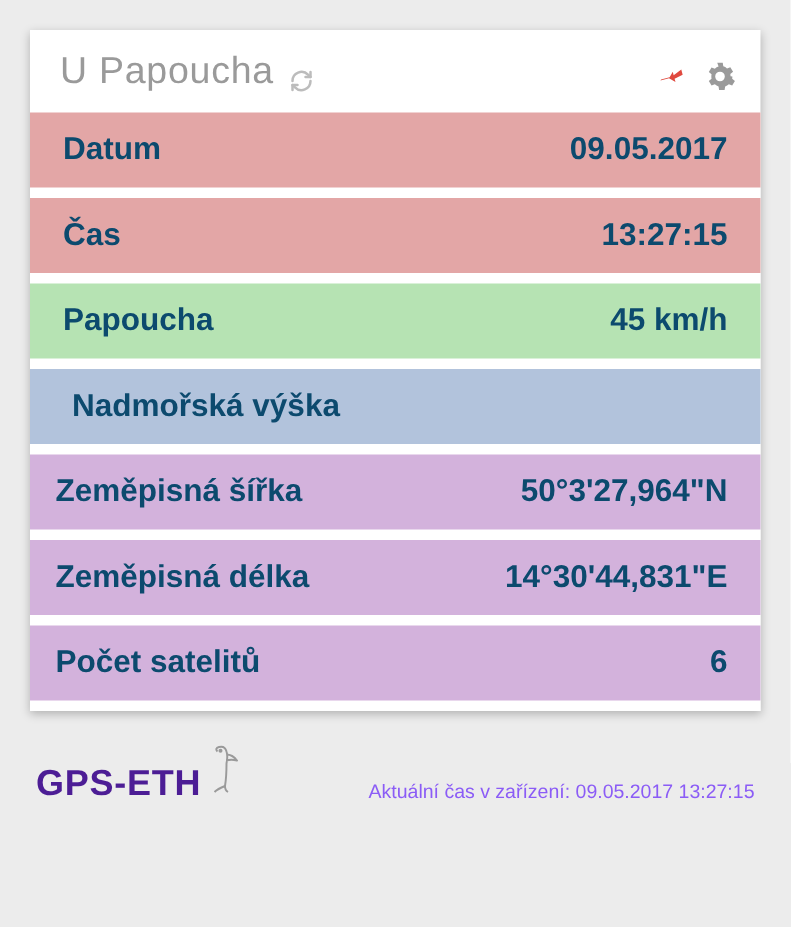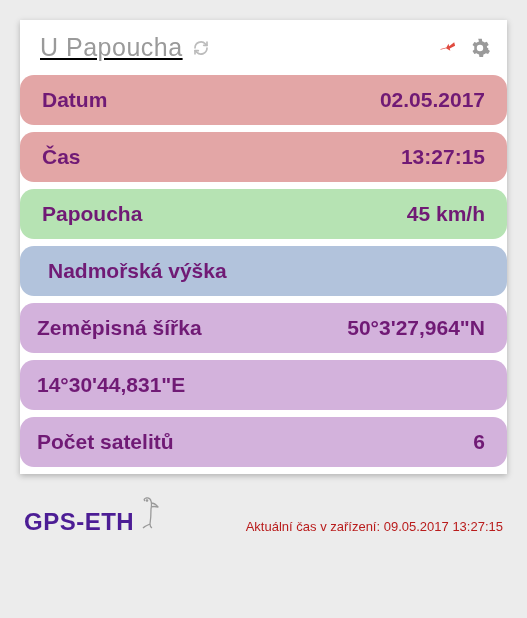--- a/index.html
+++ b/index.html
@@ -10,44 +10,42 @@
     height: 618px;
     padding: 20px;
   }
   .card {
     background: #fff;
     box-shadow: 0 2px 6px rgba(0,0,0,0.25);
     width: 100%;
   }
   .card-header {
     display: flex;
-    align-items: center;
+    align-items: flex-end;
     padding: 13px 16px 13px 20px;
     gap: 10px;
-    text-decoration: underline;
   }
   .card-title {
     color: #9a9a9a;
     font-size: 25px;
     font-weight: 400;
     letter-spacing: 0.5px;
   }
   .spacer { flex: 1; }
   .refresh-icon svg { display: block; }
   .pin-icon svg { display: block; }
   .gear-icon svg { display: block; }
   .rows { display: flex; flex-direction: column; gap: 7px; padding: 0 0 7px 0; background:#fff;}
   .row {
     display: flex;
     justify-content: space-between;
     align-items: center;
     padding: 13px 22px;
     font-size: 21px;
-    color: #701a75;
-    border-radius: 14px;
+    color: #0c4a6e;
   }
   .row .label { font-weight: 700; }
   .row .value { font-weight: 700; }
   .row.pink  { background: #e3a6a6; }
   .row.green { background: #b6e3b3; }
   .row.blue  { background: #b2c3dc; padding-left: 28px; }
   .row.purple{ background: #d3b2dc; padding-left: 17px; }
   .footer {
     display: flex;
     justify-content: space-between;
@@ -59,21 +57,21 @@
     display: flex;
     align-items: flex-end;
     gap: 2px;
     color: #4c1d95;
     font-size: 24px;
     font-weight: 600;
     letter-spacing: 0.5px;
   }
   .footer-info {
     text-align: center;
-    color: #b91c1c;
+    color: #8b5cf6;
     font-size: 13px;
     line-height: 1.35;
   }
 </style>
 </head>
 <body>
 
 <div class="card">
 
   <div class="card-header">
@@ -96,21 +94,21 @@
       <svg width="22" height="22" viewBox="0 0 24 24" fill="#9a9a9a">
         <path d="M12 8.5a3.5 3.5 0 1 0 0 7 3.5 3.5 0 0 0 0-7zm9 3.5c0 .6-.05 1.1-.15 1.6l2 1.6-2 3.4-2.4-.9c-.8.7-1.7 1.2-2.7 1.5l-.4 2.6h-4l-.4-2.6c-1-.3-1.9-.8-2.7-1.5l-2.4.9-2-3.4 2-1.6c-.1-.5-.15-1-.15-1.6s.05-1.1.15-1.6l-2-1.6 2-3.4 2.4.9c.8-.7 1.7-1.2 2.7-1.5L10 2h4l.4 2.6c1 .3 1.9.8 2.7 1.5l2.4-.9 2 3.4-2 1.6c.1.5.15 1 .15 1.6z"></path>
       </svg>
     </span>
   </div>
 
   <div class="rows">
 
     <div class="row pink">
       <span class="label">Datum</span>
-      <span class="value">02.05.2017</span>
+      <span class="value">09.05.2017</span>
     </div>
 
     <div class="row pink">
       <span class="label">Čas</span>
       <span class="value">13:27:15</span>
     </div>
 
     <div class="row green">
       <span class="label">Papoucha</span>
       <span class="value">45 km/h</span>
@@ -119,20 +117,21 @@
     <div class="row blue">
       <span class="label">Nadmořská výška</span>
     </div>
 
     <div class="row purple">
       <span class="label">Zeměpisná šířka</span>
       <span class="value">50°3'27,964"N</span>
     </div>
 
     <div class="row purple">
+      <span class="label">Zeměpisná délka</span>
       <span class="value">14°30'44,831"E</span>
     </div>
 
     <div class="row purple">
       <span class="label">Počet satelitů</span>
       <span class="value">6</span>
     </div>
 
   </div>
 </div>

